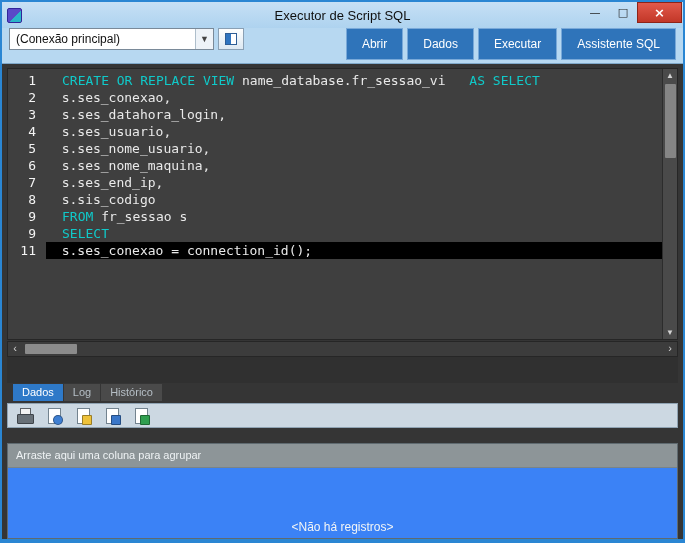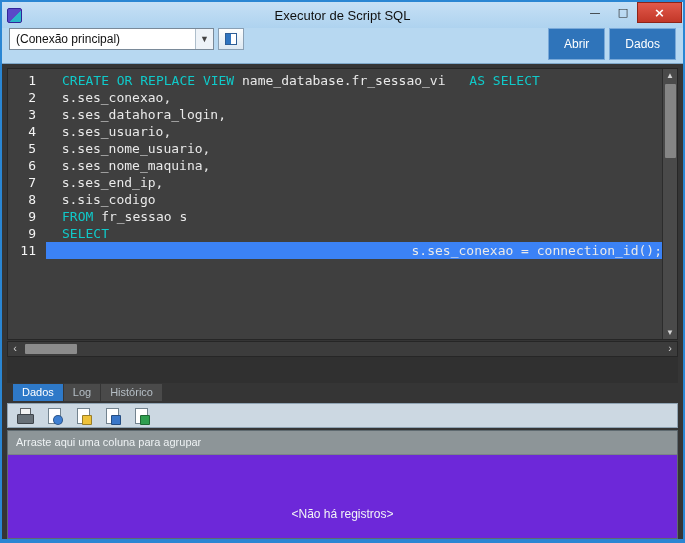--- a/index.html
+++ b/index.html
@@ -75,21 +75,21 @@
   
   .content { flex:1; background:#353535; padding:4px 5px 0; display:flex; flex-direction:column; min-height:0; }
 
   
   .editor-wrap { flex:0 0 272px; display:flex; background:#3f3f3f; border:1px solid #262626; }
   .ed-lines { flex:1; overflow:hidden; padding-top:3px; }
   .ed-row { display:flex; height:17px; line-height:17px;
     font-family:"DejaVu Sans Mono", monospace; font-size:13px; }
   .ed-num { flex:0 0 38px; text-align:right; padding-right:10px; color:#f4f4f4; }
   .ed-code { flex:1; color:#e9e9e9; white-space:pre; }
-  .ed-row.current .ed-code { background:#3b82f6;text-align:right; }
+  .ed-row.current .ed-code { background:#000000; }
   .kw { color:#10c9c9;margin-left:16px; }
 
   .vscroll {
     flex:0 0 15px; background:#4a4a4a; border-left:1px solid #2c2c2c;
     display:flex; flex-direction:column; align-items:center;
   }
   .scroll-arrow { color:#d2d2d2; font-size:8px; height:13px; line-height:13px; width:100%; text-align:center; }
   .vthumb { width:11px; height:74px; background:#858585; border-radius:1px; margin-top:2px; }
   .vscroll .down { margin-top:auto; }
 
@@ -119,26 +119,26 @@
   .print-icon::before { content:""; position:absolute; left:4px; top:1px; width:9px; height:5px; background:#f2f2f2; border:1px solid #5c6166; }
   .print-icon::after  { content:""; position:absolute; left:1px; top:7px; width:15px; height:8px; background:#687077; border:1px solid #3e444a; border-radius:1px; }
   .page::before { content:""; position:absolute; left:3px; top:1px; width:11px; height:14px; background:#fff; border:1px solid #73838f; }
   .page::after  { content:""; position:absolute; right:0; bottom:0; width:8px; height:8px; border:1px solid rgba(0,0,0,.35); border-radius:1px; }
   .preview-icon::after { background:#3f7fd2; border-radius:50%; }
   .edit-icon::after { background:#eec23a; }
   .export-icon::after { background:#3a77c9; }
   .export-excel-icon::after { background:#2f9e4f; }
 
   
-  .grid { flex:1; margin-top:2px; border:1px solid #5f6a70; display:flex; flex-direction:column; min-height:0; }
+  .grid { flex:1; margin-top:15px; border:1px solid #5f6a70; display:flex; flex-direction:column; min-height:0; }
   .group-hint {
     flex:0 0 23px; line-height:23px; background:#8d9598; color:#eef2f4;
     font-size:11px; padding-left:8px; border-bottom:1px solid #7b8487;
   }
-  .grid-body { flex:1; background:#6d28d9; position:relative; }
+  .grid-body { flex:1; background:#3b82f6; position:relative; }
   .empty-text {
     position:absolute; left:0; right:0; top:52px; text-align:center;
     color:#f2f5f6; font-size:12px;
   }
 </style>
 </head>
 <body>
 
 <div class="window">
 
@@ -156,20 +156,22 @@
     <div class="combo">
       <span class="combo-label">(Conexão principal)</span>
       <span class="combo-arrow">▼</span>
     </div>
     <button class="tool-small">
       <span class="cols-glyph"></span>
     </button>
     <div class="spacer"></div>
     <button class="btn">Abrir</button>
     <button class="btn">Dados</button>
+    <button class="btn">Executar</button>
+    <button class="btn">Assistente SQL</button>
   </div>
 
   <div class="content">
 
     <div class="editor-wrap">
       <div class="ed-lines">
           <div class="ed-row">
             <span class="ed-num">1</span>
             <span class="ed-code"><span class="kw">CREATE OR REPLACE VIEW </span><span>name_database.fr_sessao_vi </span><span class="kw">AS SELECT</span></span>
           </div>

